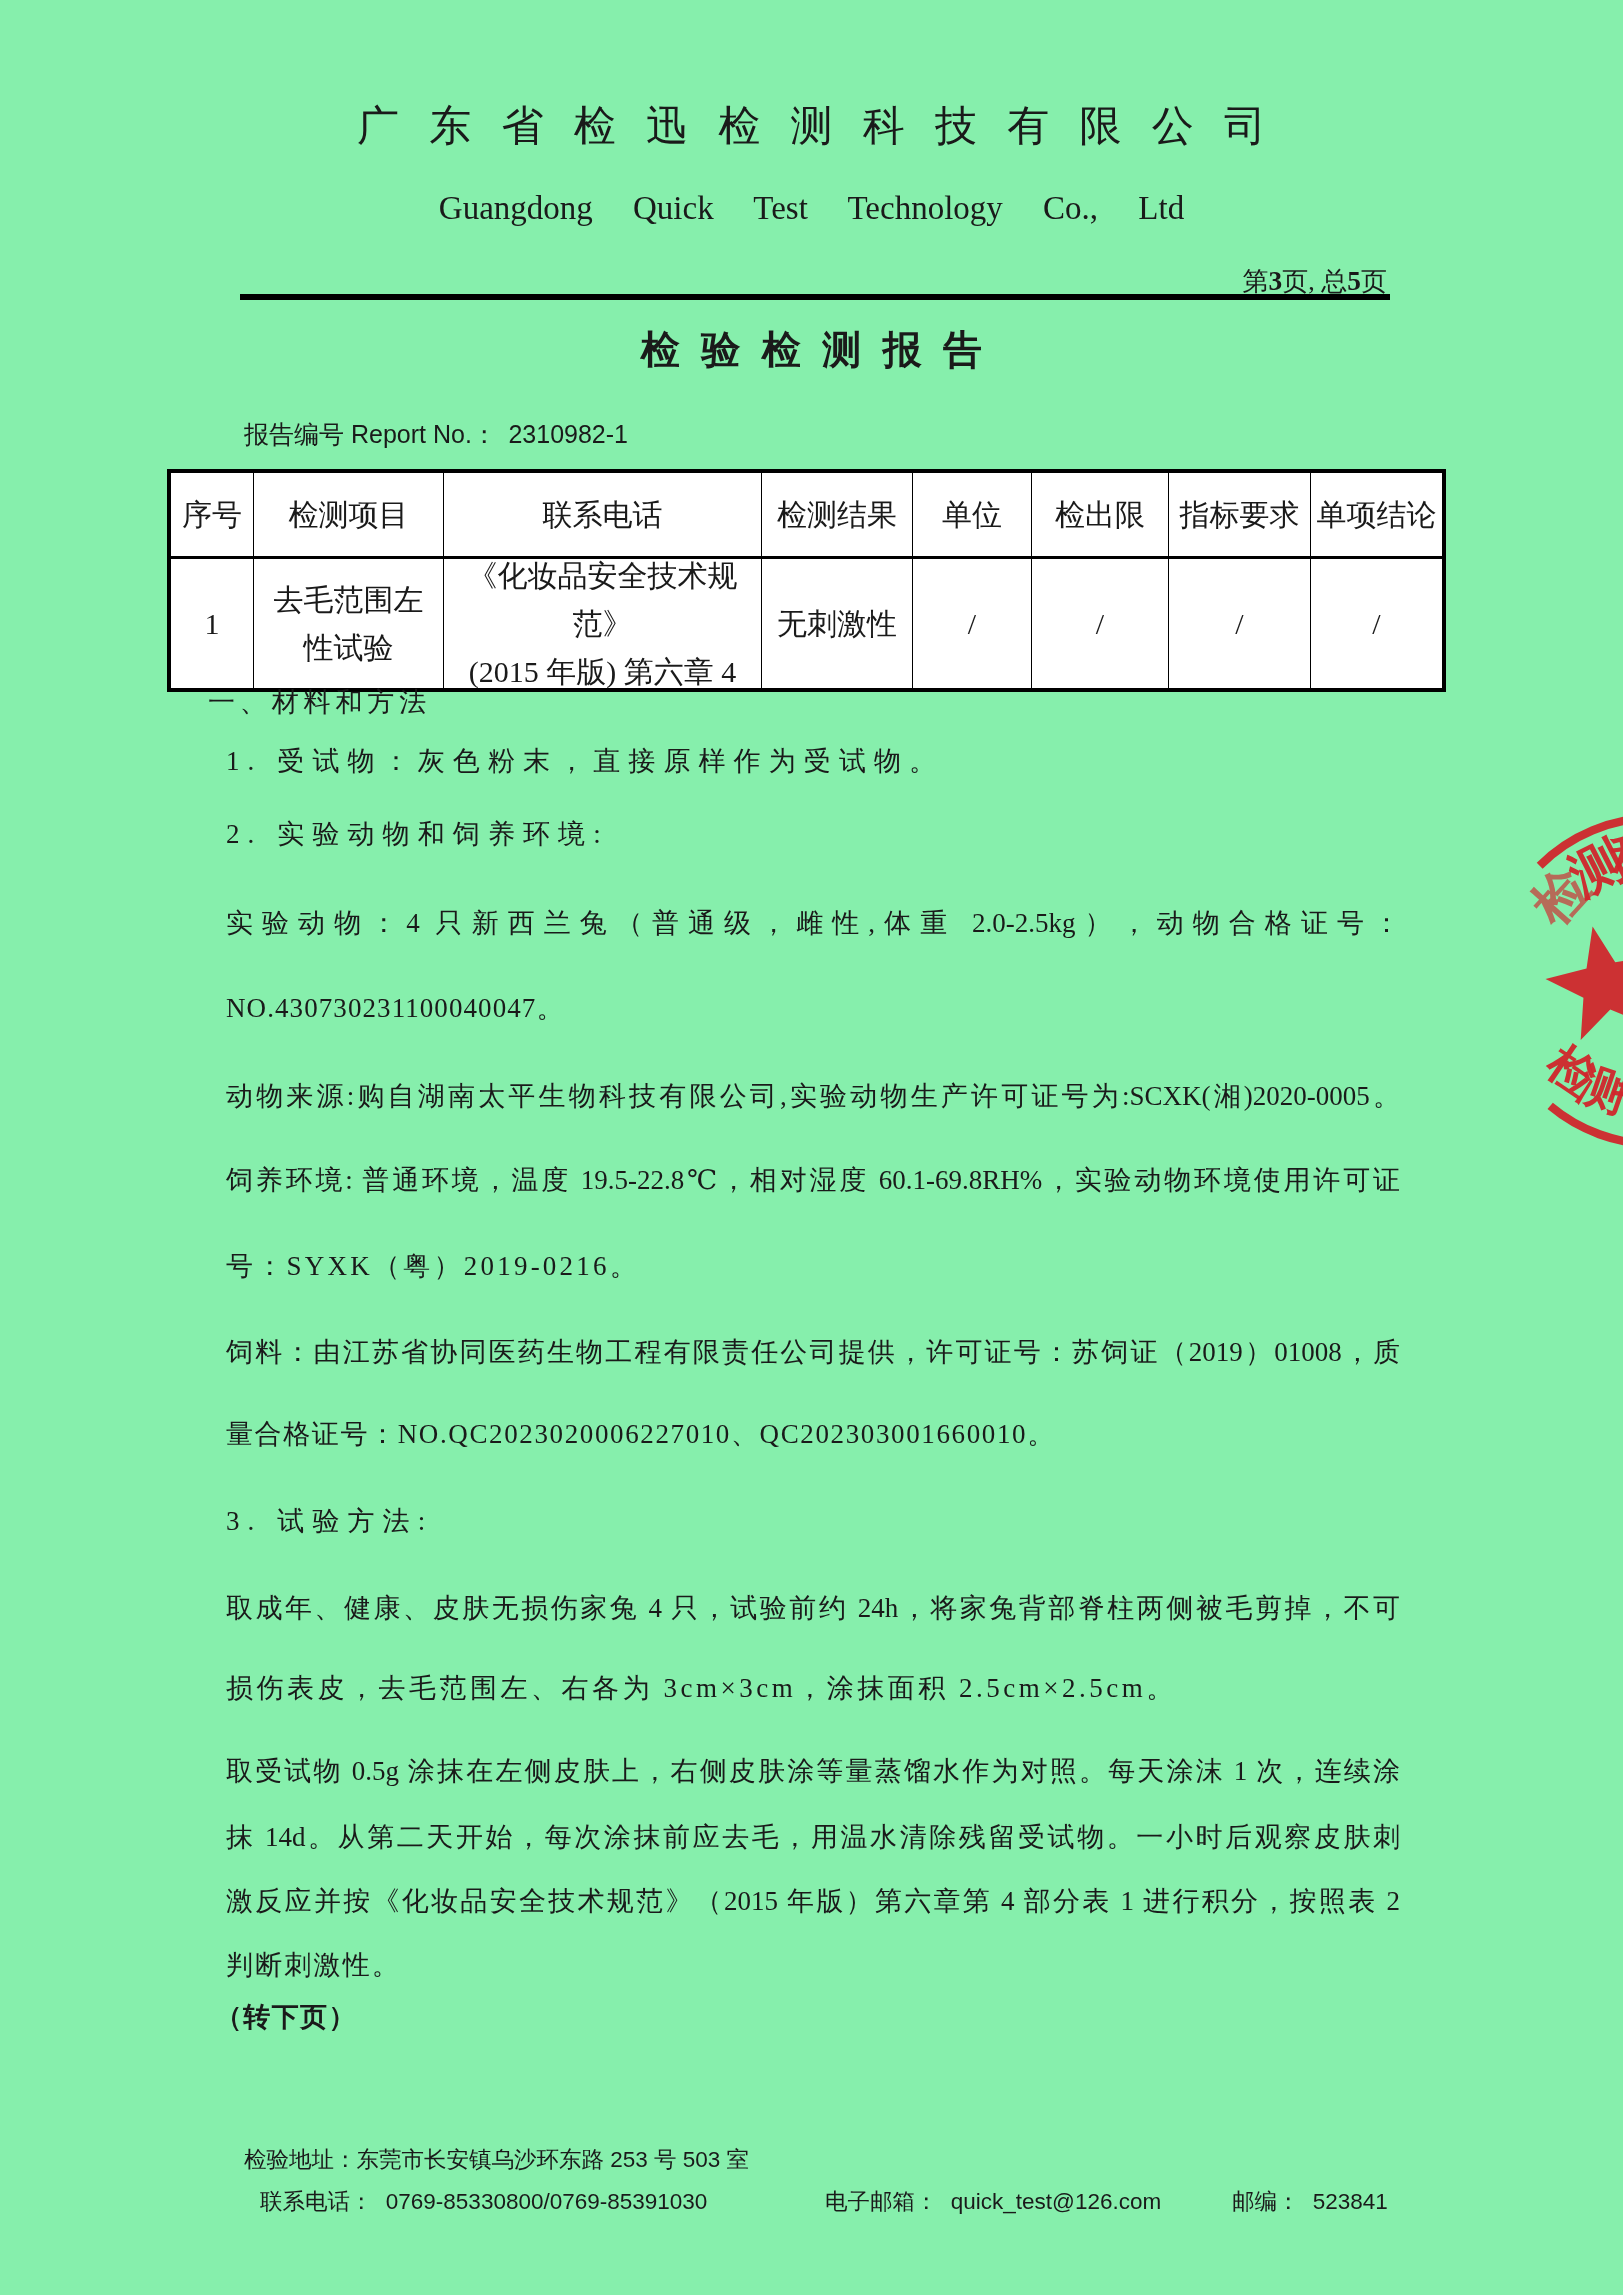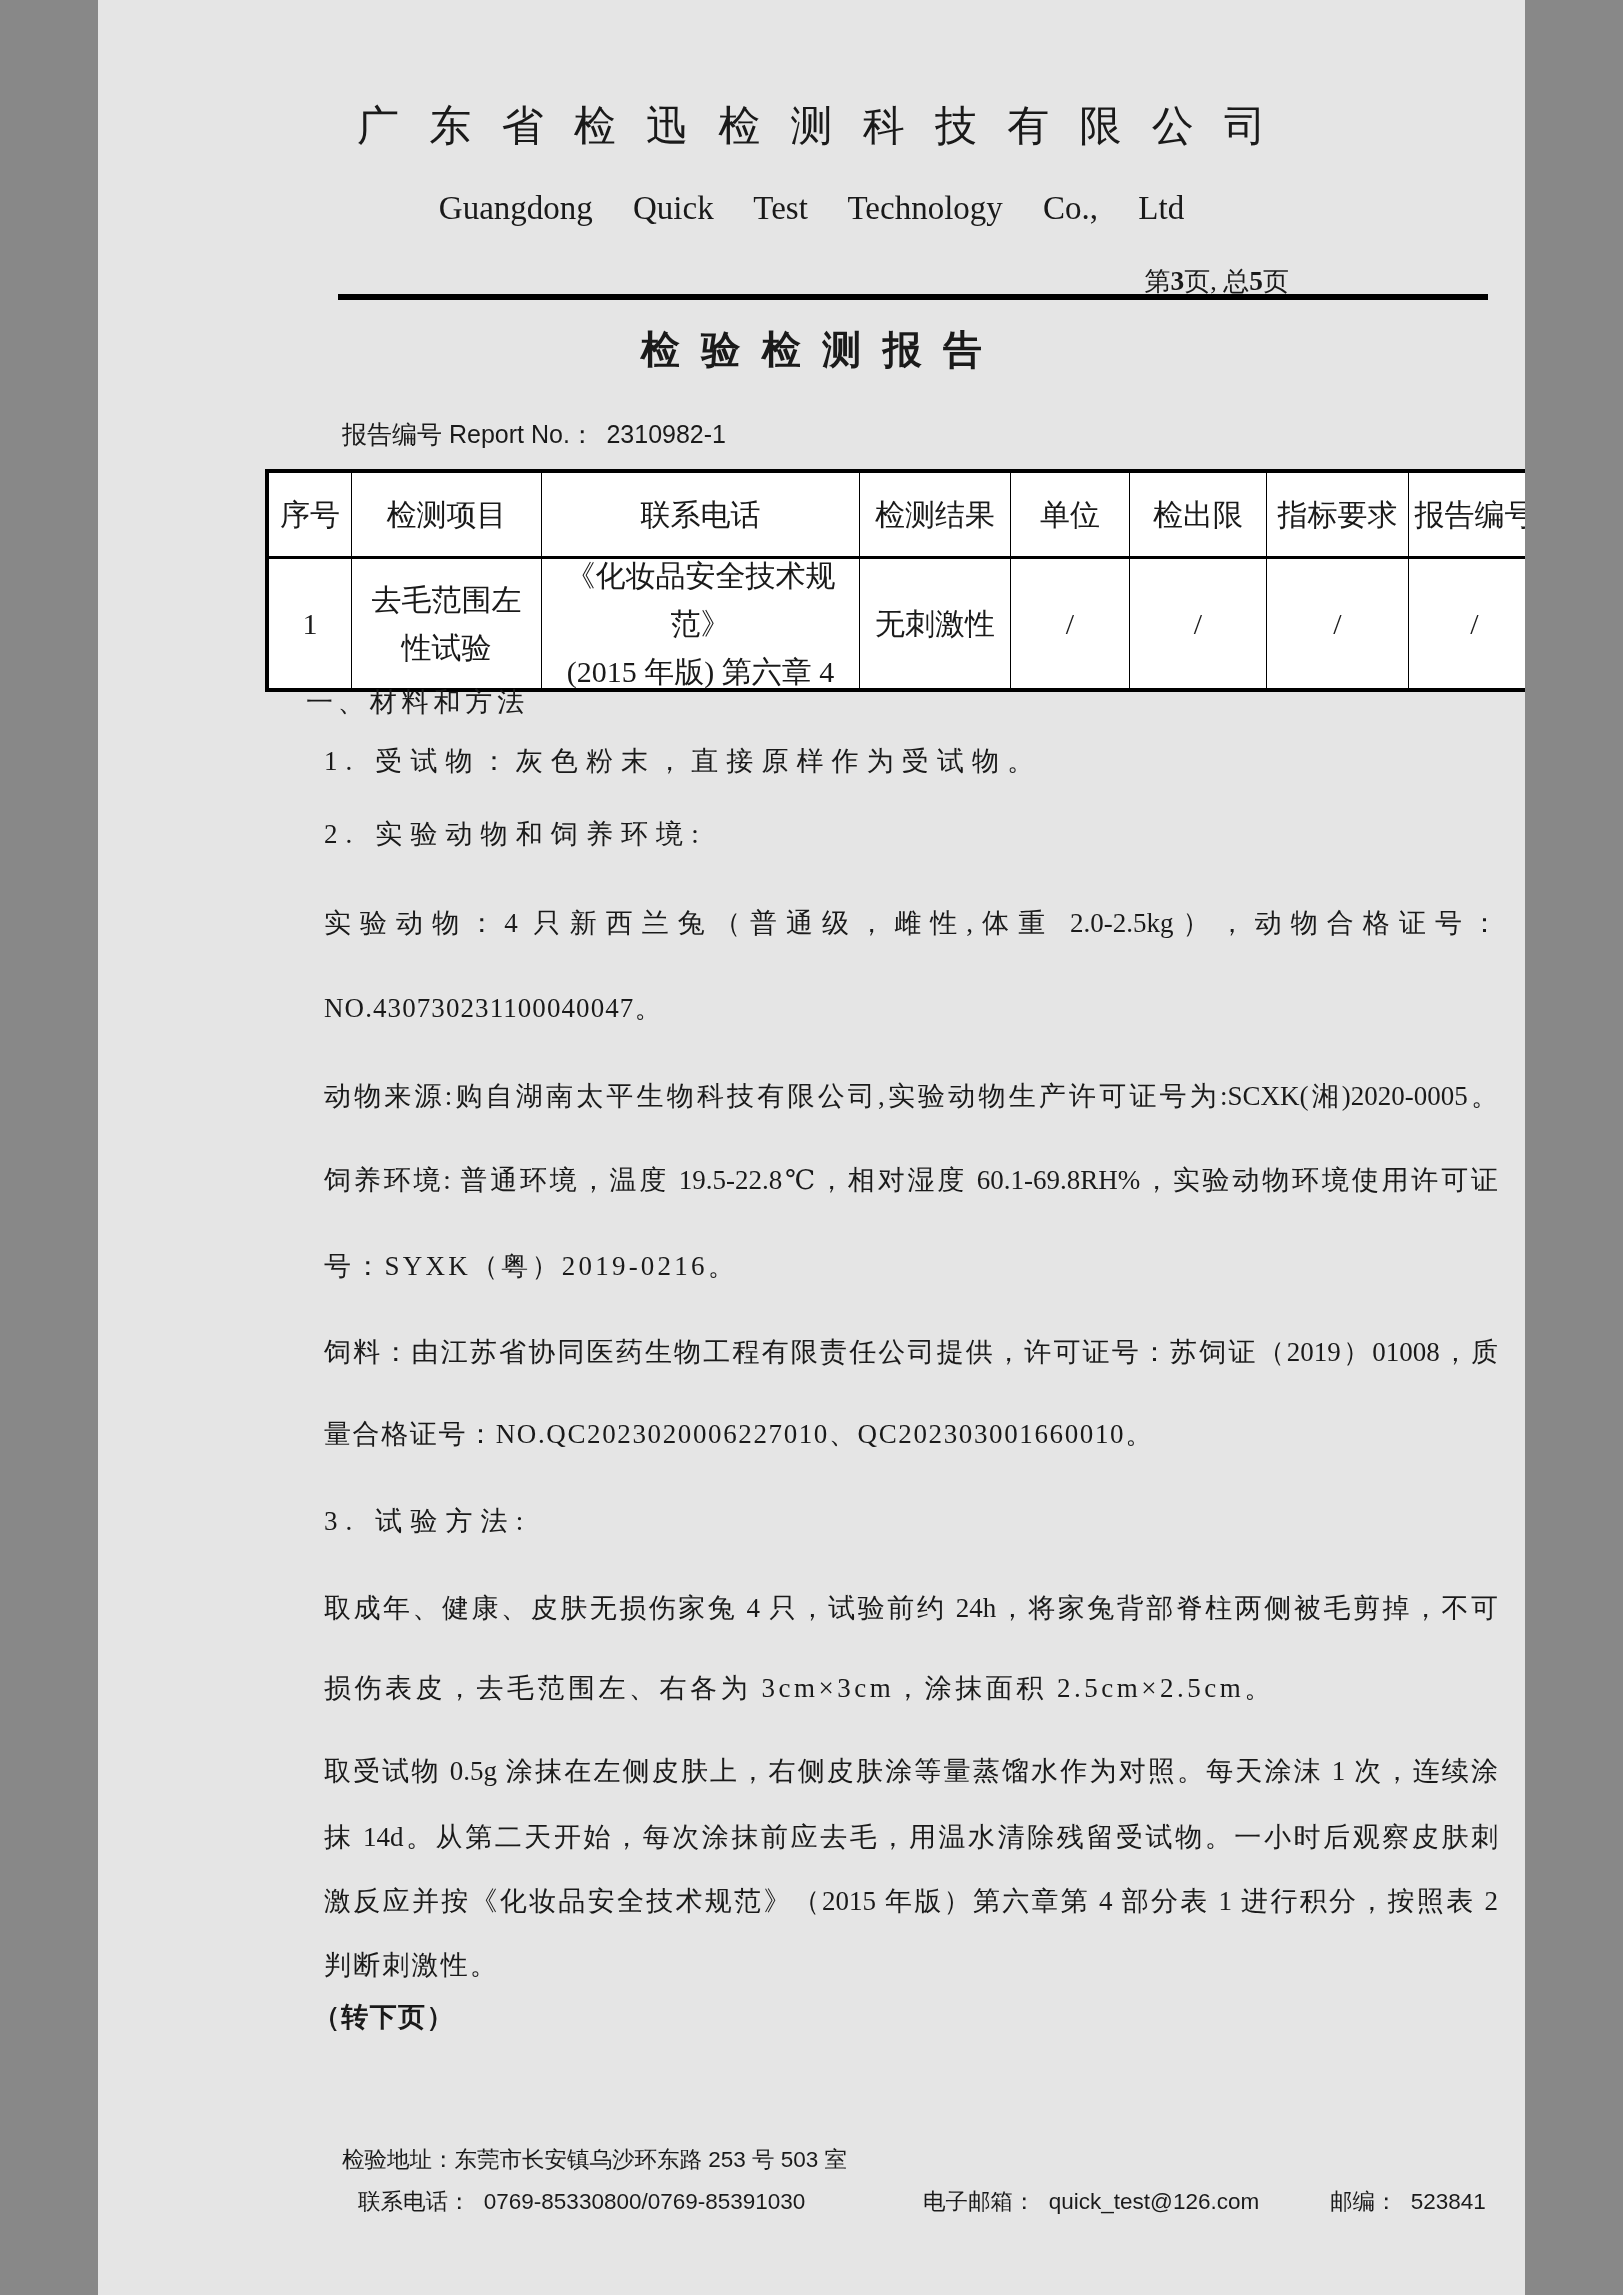--- a/index.html
+++ b/index.html
@@ -1,17 +1,17 @@
 <!DOCTYPE html>
 <html style="font-size:13.3px"><head>
 <meta charset="utf-8">
 <style>
   html,body{margin:0;padding:0;background:#888;}
   #page{
-    position:relative; width:1427px; height:2295px; background:#e5e5e5;
+    position:relative; width:1623px; height:2295px; background:#86efac;
     overflow:hidden; font-family:"Liberation Serif","DejaVu Serif",serif;
     color:#1a1a1a; margin:0 auto;
   }
   
   .company-cn{
     position:absolute; top:98px; left:0; width:100%; text-align:center;
     font-size:42px; letter-spacing:0.72em; text-indent:0.72em; white-space:nowrap;
   }
   .company-en{
     position:absolute; top:190px; left:0; width:100%; text-align:center;
@@ -100,21 +100,21 @@
       <div class="cell th">
         <div>单位</div>
       </div>
       <div class="cell th">
         <div>检出限</div>
       </div>
       <div class="cell th">
         <div>指标要求</div>
       </div>
       <div class="cell th">
-        <div>报告编号</div>
+        <div>单项结论</div>
       </div>
       <div class="cell td c0">
         <div>1</div>
       </div>
       <div class="cell td">
         <div>去毛范围左</div>
         <div>性试验</div>
       </div>
       <div class="cell td">
         <div>《化妆品安全技术规范》</div>

